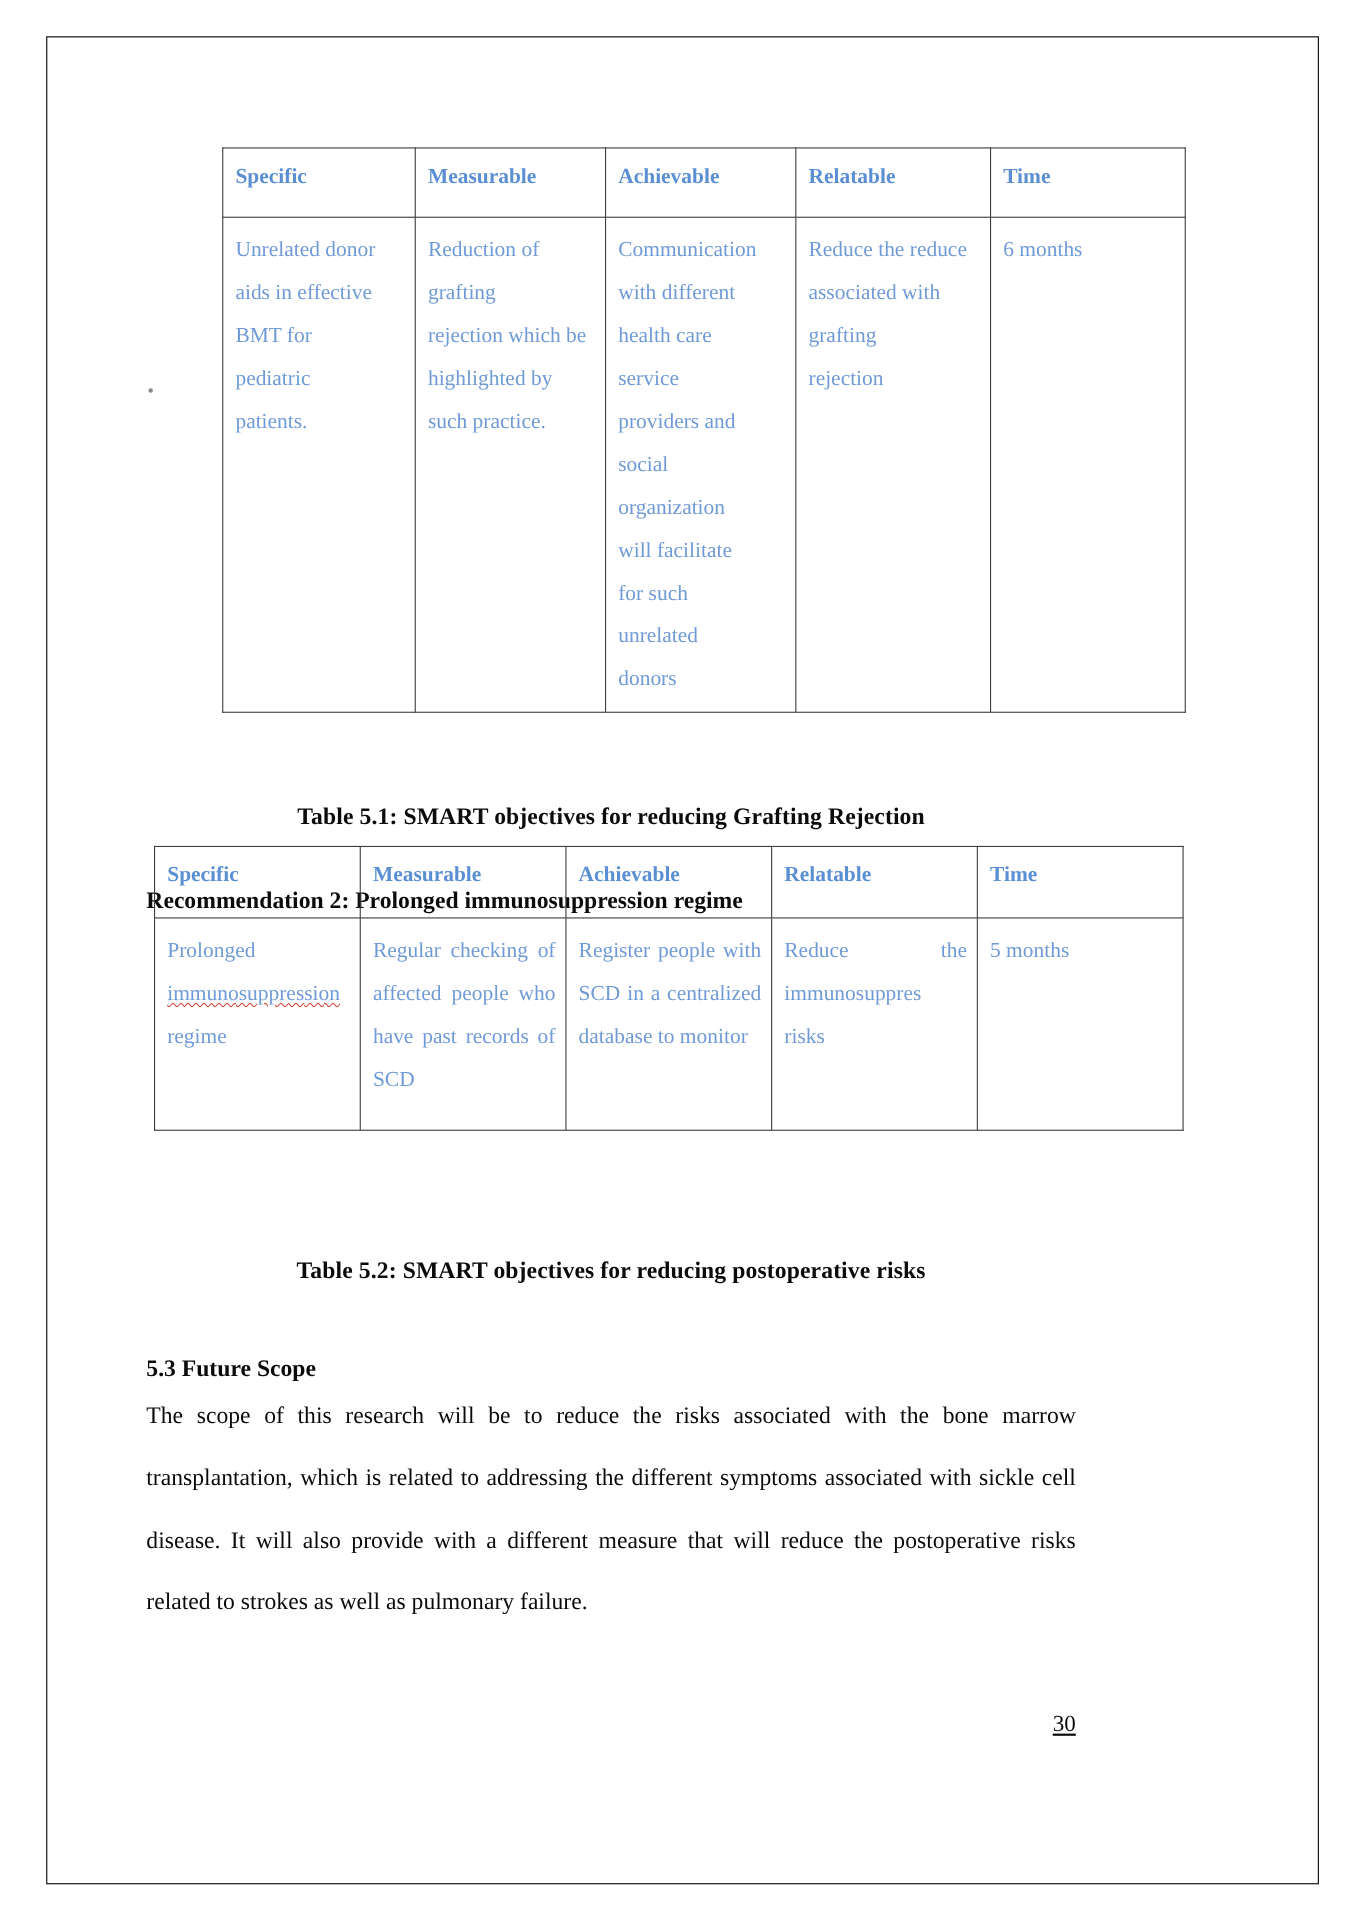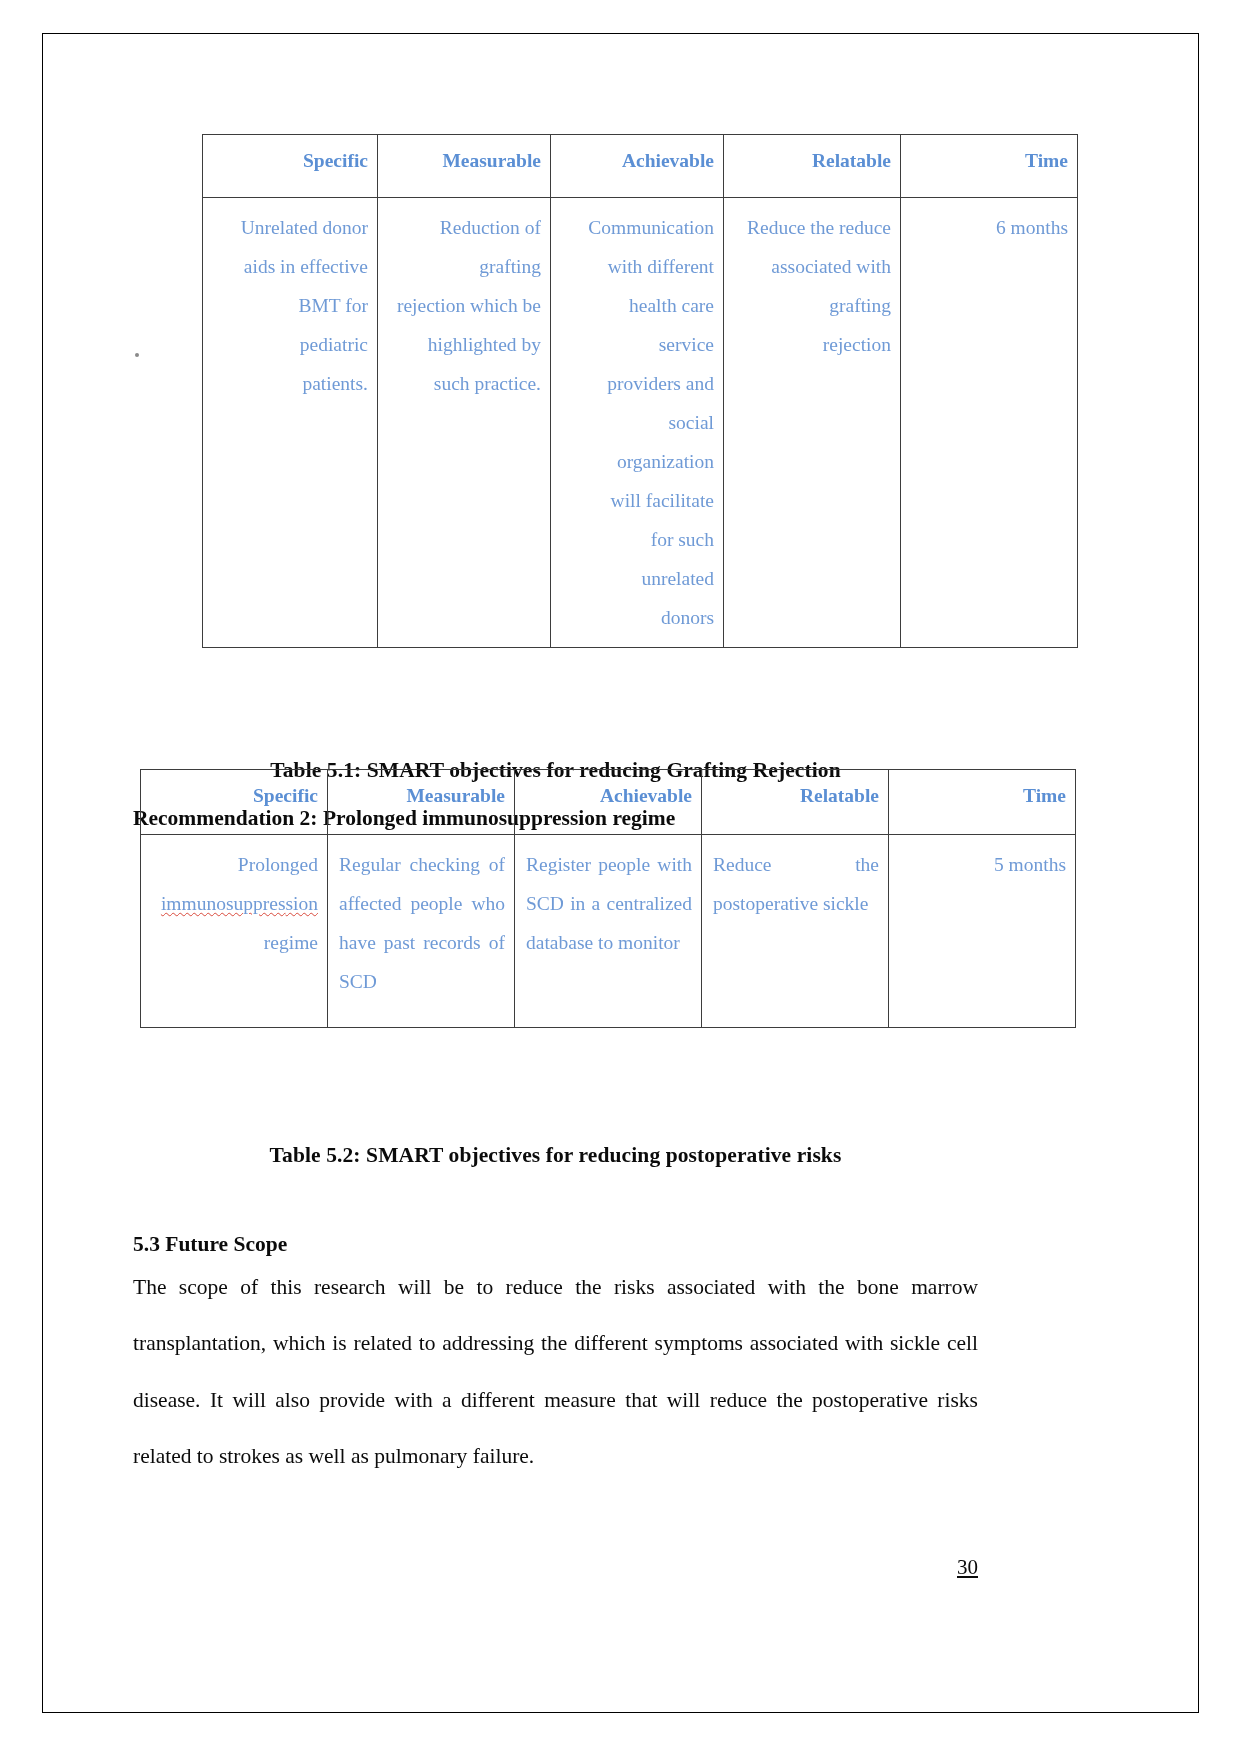--- a/index.html
+++ b/index.html
@@ -34,21 +34,21 @@
     font-family: "Liberation Serif", "DejaVu Serif", serif;
   }
   table.smart td, table.smart th {
     border: 1.4px solid #3d3d3d;
     vertical-align: top;
     padding: 10px 9px 10px 11px;
     font-size: 19.5px;
     color: #6f9ad6;
     line-height: 2.0;
     font-weight: normal;
-    text-align: right;
+    text-align: left;
   }
   table.smart th {
     color: #5b8fd4;
     font-weight: bold;
     padding-top: 13px;
     padding-bottom: 13px;
     line-height: 1.35;
   }
 
   
@@ -99,21 +99,21 @@
   .caption {
     position: absolute;
     width: 845px;
     left: 133px;
     text-align: center;
     font-weight: bold;
     font-size: 21.5px;
     color: #0b0b0b;
     letter-spacing: 0.1px;
   }
-  .caption-1 { top: 758px; }
+  .caption-1 { top: 730px; }
   .caption-2 { top: 1143px; }
 
   .heading {
     position: absolute;
     left: 133px;
     width: 860px;
     font-weight: bold;
     font-size: 21.5px;
     color: #0b0b0b;
     text-align: left;
@@ -232,21 +232,21 @@
       </tr>
     </thead>
     <tbody>
       <tr>
         <td class="c-specific">
           <span class="cell-line">Prolonged</span>
           <span><span class="misspell">immunosuppres</span><span class="misspell">sion</span><span> regime</span></span>
         </td>
         <td class="c-measurable justify">Regular checking of affected people who have past records of SCD</td>
         <td class="c-achievable justify">Register people with SCD in a centralized database to monitor</td>
-        <td class="c-relatable justify">Reduce the postoperative sickle</td>
+        <td class="c-relatable justify">Reduce the immunosuppres risks</td>
         <td class="c-time">5 months</td>
       </tr>
     </tbody>
   </table>
 </div>
 
 <div class="caption caption-2">Table 5.2: SMART objectives for reducing postoperative risks</div>
 
 <div class="heading heading-53">5.3 Future Scope</div>
 

